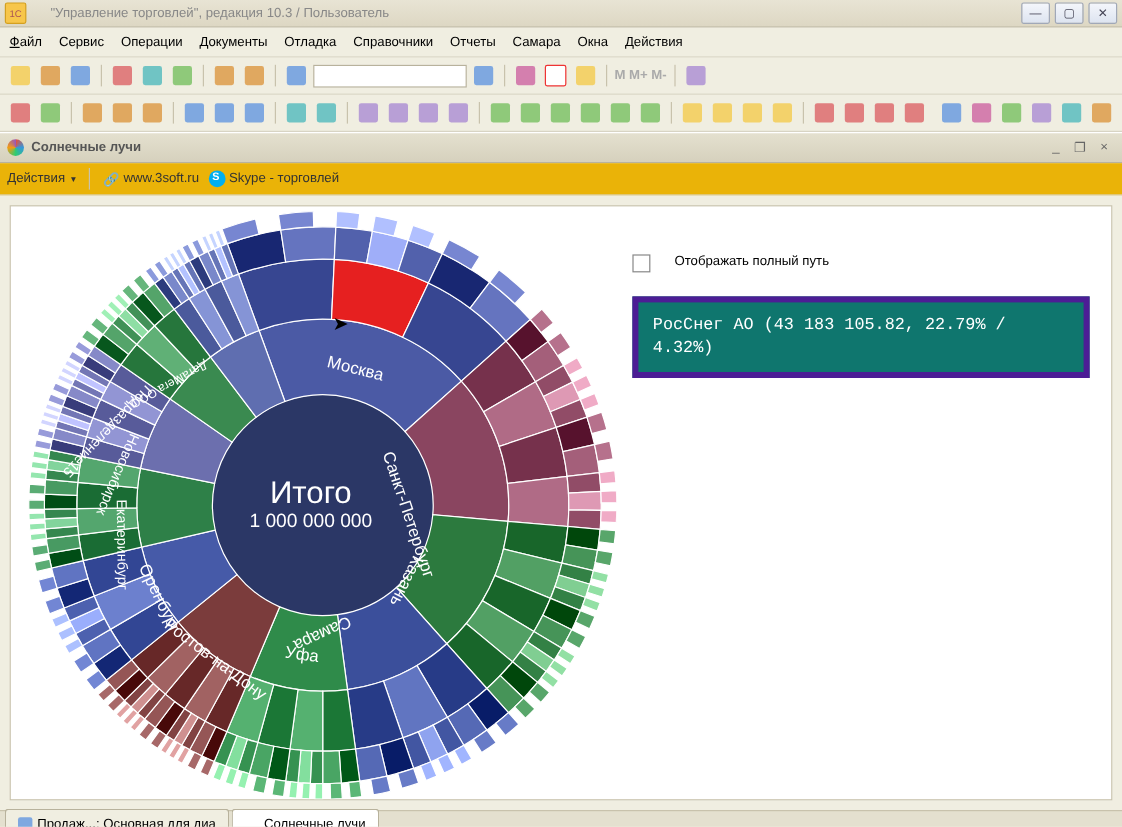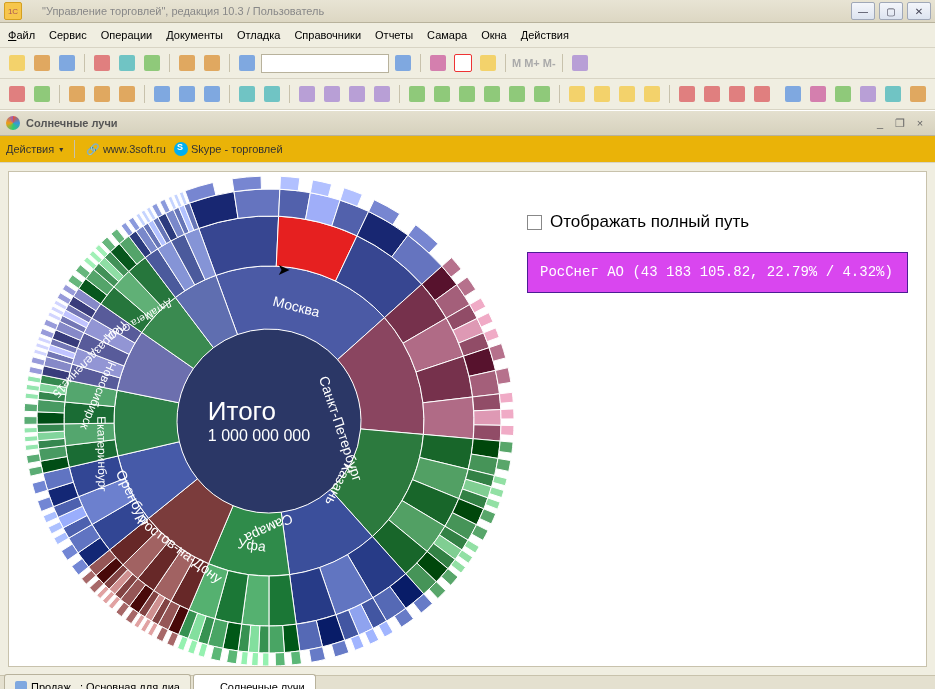--- a/index.html
+++ b/index.html
@@ -22,28 +22,28 @@
 .subwin-title .wbtn{width:18px;height:14px;display:flex;align-items:center;justify-content:center;cursor:pointer;color:#666;margin-left:2px}
 .actionbar{height:22px;background:#eab308;display:flex;align-items:center;padding:2px 6px;gap:8px;border-bottom:1px solid #d8d4c4}
 .actionbar .act{cursor:pointer;color:#333;display:flex;align-items:center;gap:3px}
 .actionbar .drop::after{content:"▾";font-size:8px;margin-left:2px}
 .skype-ico{width:14px;height:14px;background:#00aff0;border-radius:50%;display:inline-block;position:relative}
 .skype-ico::after{content:"S";color:#fff;font-weight:bold;font-size:9px;position:absolute;left:3px;top:0}
 .content{background:#f0eee1;padding:8px;height:512px;box-sizing:border-box}
 .canvas{background:#fff;border:1px solid #c8c2ac;width:100%;height:100%;box-sizing:border-box;position:relative;display:flex}
 .chart-area{width:500px;height:495px;position:relative;flex-shrink:0}
 .sunburst{position:absolute;left:15px;top:4px;width:490px;height:490px}
-.center-label{position:absolute;left:50%;top:50%;transform:translate(-50%,-50%);color:#fff;pointer-events:none}
+.center-label{position:absolute;left:50%;top:50%;transform:translate(-50%,-50%);text-align:center;color:#fff;pointer-events:none}
 .center-label .t1{font-size:26px}
 .center-label .t2{font-size:16px;white-space:nowrap}
 .ring-label{position:absolute;color:#fff;font-size:13px;transform-origin:0 0;white-space:nowrap;pointer-events:none}
 .side{flex:1;padding:40px 18px 0 18px}
-.chk-row{display:flex;align-items:center;gap:8px;font-size:17px;margin-bottom:20px}
+.chk-row{display:flex;align-items:flex-start;gap:20px;font-size:11px;margin-bottom:20px}
 .chk{width:13px;height:13px;border:1px solid #888;background:#fff}
-.info-box{background:#d946ef;border:1px solid #4c1d95;padding:10px 12px;color:#fff;font-family:"Courier New",monospace;font-size:14px;line-height:1.35}
+.info-box{background:#0f766e;border:5px solid #4c1d95;padding:10px 12px;color:#fff;font-family:"Courier New",monospace;font-size:14px;line-height:1.35}
 .tabs{height:22px;background:#e4e0cf;display:flex;align-items:flex-end;border-top:1px solid #c8c2ac;padding-left:4px}
 .tab{height:19px;padding:2px 10px;border:1px solid #b8b29c;border-bottom:none;background:#f0eee1;margin-right:2px;border-radius:3px 3px 0 0;display:flex;align-items:center;gap:4px;font-size:11px;cursor:pointer}
 .tab.active{background:#fff}
 .tab .tico{width:12px;height:12px;border-radius:2px}
 
 .c1{background:#f3d26b}.c2{background:#7fa8e0}.c3{background:#8fc97a}.c4{background:#e07f7f}.c5{background:#b89fd6}.c6{background:#e0a860}.c7{background:#70c4c4}.c8{background:#d47fae}
 .cursor-arrow{position:absolute;left:268px;top:88px;pointer-events:none;color:#000;font-size:16px;z-index:50}
 </style>
 </head>
 <body>

